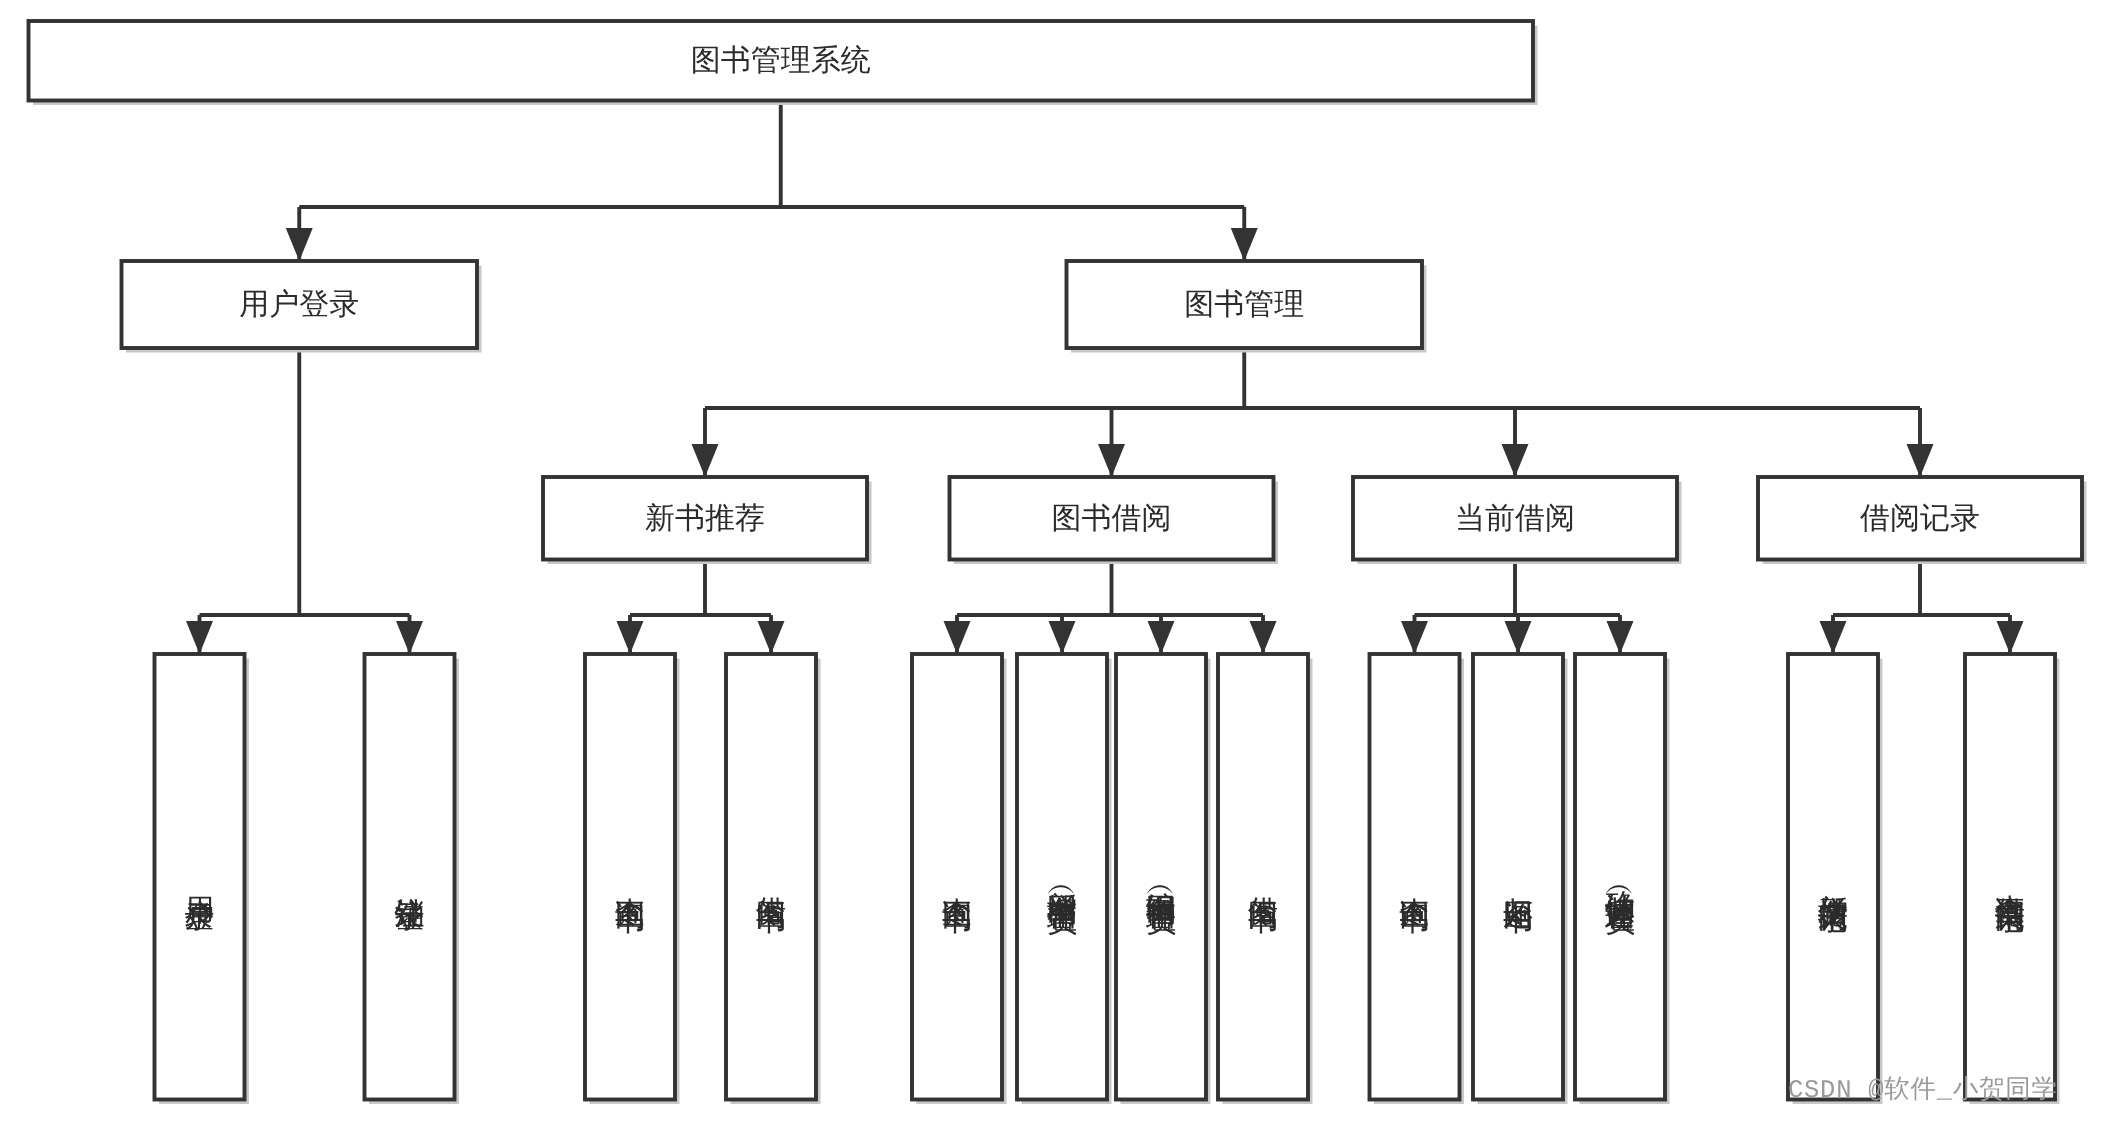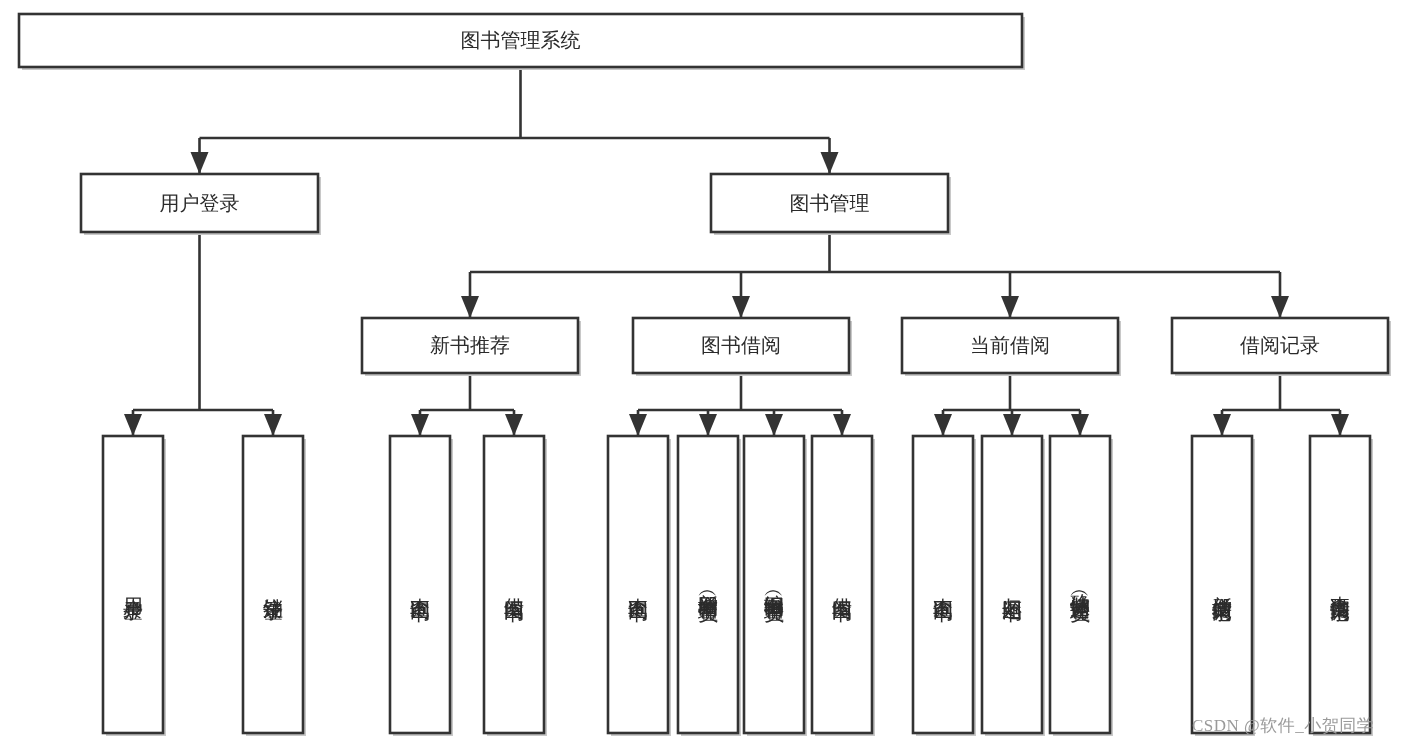--- a/index.html
+++ b/index.html
@@ -66,21 +66,21 @@
     line-height: 1.05;
     letter-spacing: 1.5px;
     color: #2b2b2b;
     white-space: nowrap;
     pointer-events: none;
   }
   .watermark {
     position: absolute;
     left: 1192px;
     top: 714px;
-    font-family: Liberation Serif, serif;
+    font-family: Liberation Mono, monospace;
     font-size: 17px;
     color: #9a9a9a;
     white-space: nowrap;
     letter-spacing: 0.5px;
   }
 </style>
 </head>
 <body>
 
 <div id="diagram-root">

